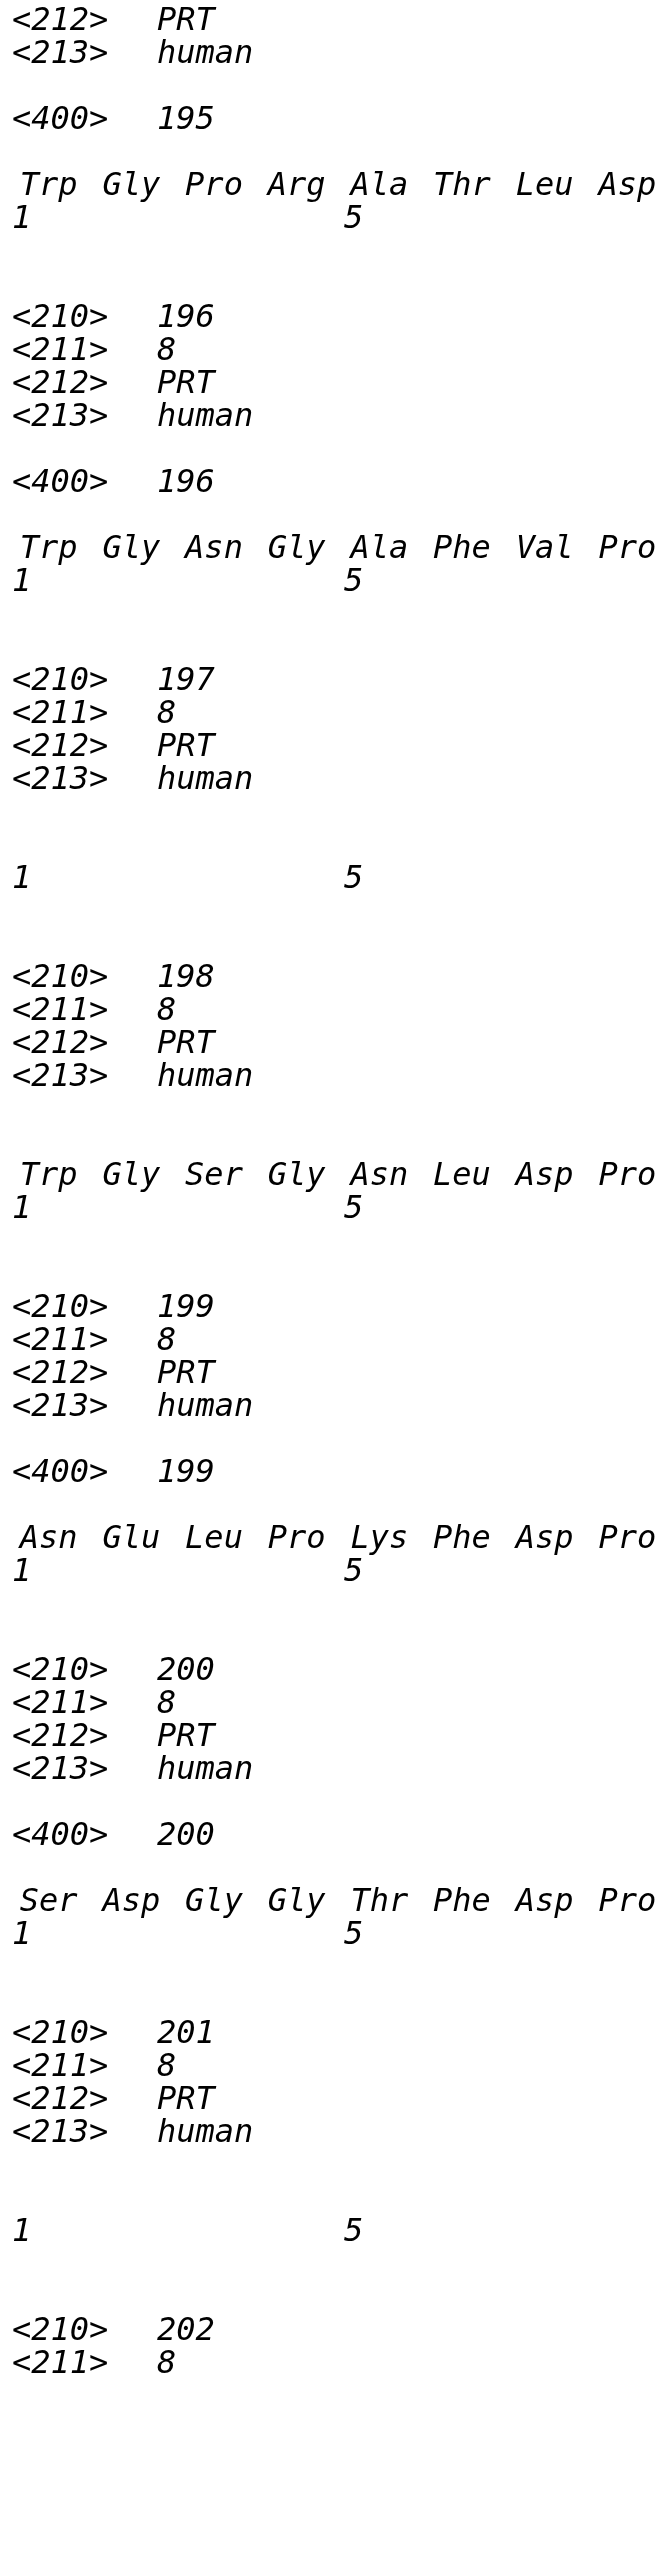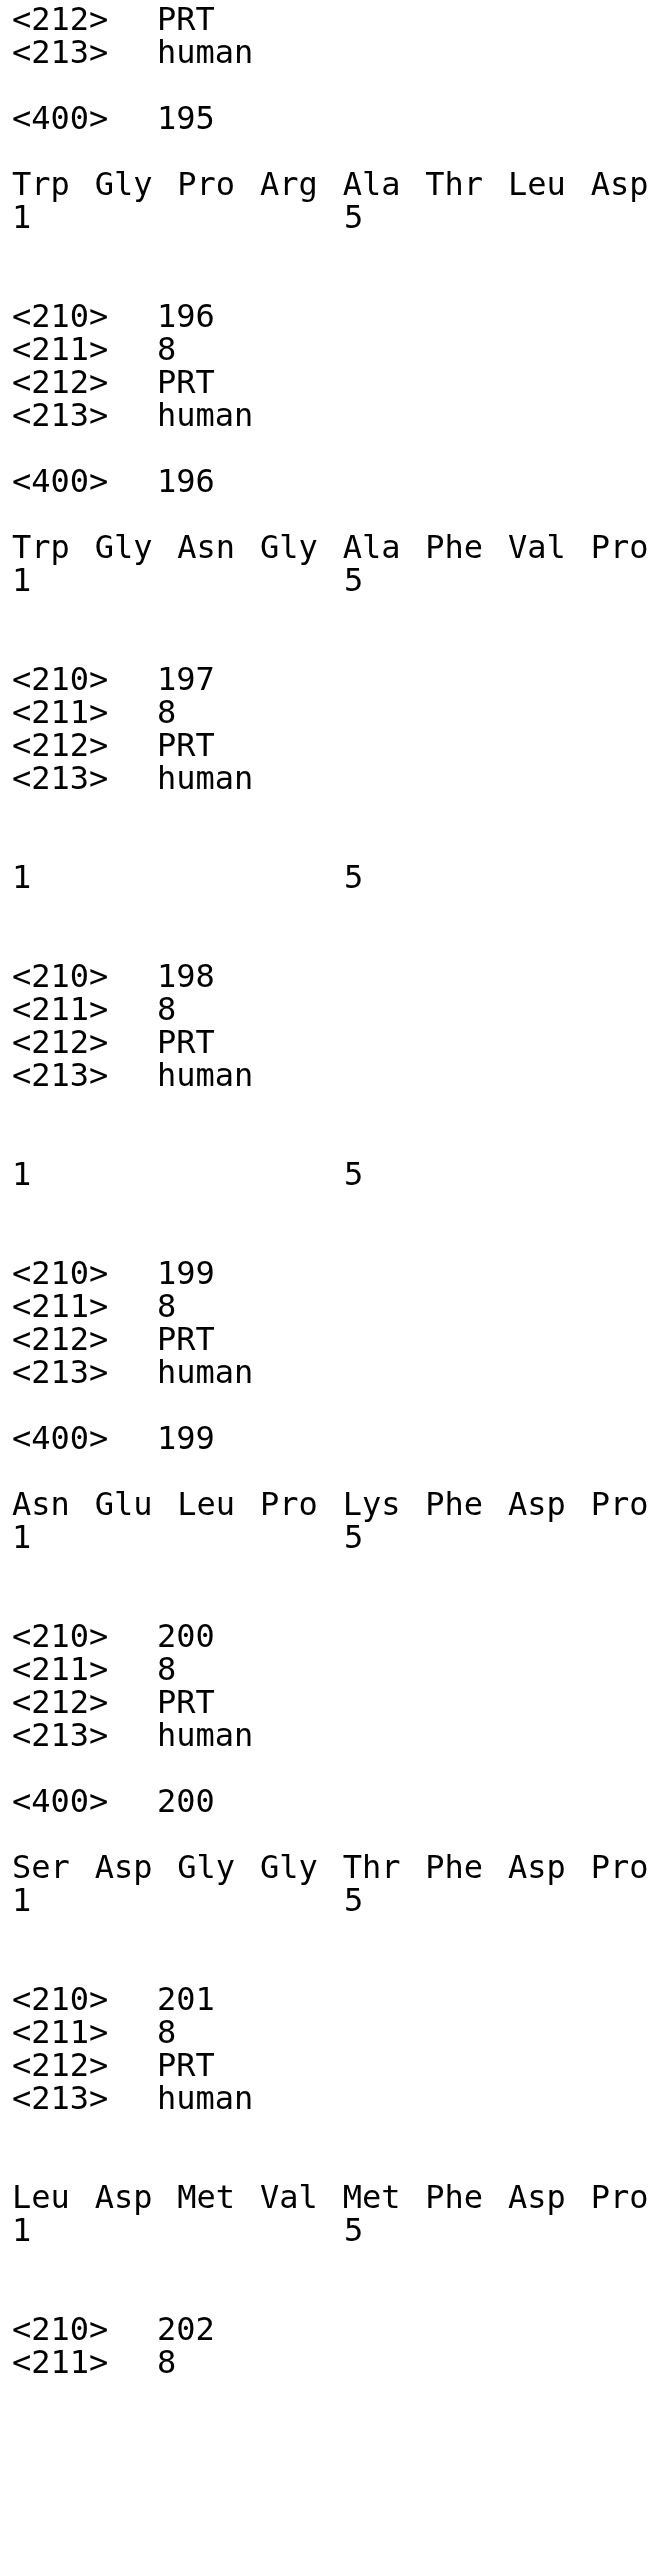--- a/index.html
+++ b/index.html
@@ -11,32 +11,34 @@
     position: relative;
     width: 664px;
     height: 2576px;
     background: #ffffff;
     color: #000000;
     font-family: "DejaVu Sans Mono", "Liberation Mono", monospace;
     font-size: 32px;
     box-sizing: border-box;
     padding: 2.8px 0 0 12px;
     overflow: hidden;
+    font-style: italic;
   }
   .line {
     height: 33px;
     line-height: 33px;
     white-space: pre;
   }
   .tagcell {
     display: inline-block;
     width: 145px;
   }
   .residues-line {
     word-spacing: 5.6px;
+    text-align: center;
   }
   .idx-first-cell {
     display: inline-block;
     width: 332px;
   }
 </style>
 </head>
 <body>
 
 <div class="page" id="listing-page">
@@ -68,20 +70,21 @@
     <div class="line"></div>
     <div class="line"><span class="idx-first-cell">1</span><span>5</span></div>
     <div class="line"></div>
     <div class="line"></div>
     <div class="line"><span class="tagcell">&lt;210&gt;</span><span>198</span></div>
     <div class="line"><span class="tagcell">&lt;211&gt;</span><span>8</span></div>
     <div class="line"><span class="tagcell">&lt;212&gt;</span><span>PRT</span></div>
     <div class="line"><span class="tagcell">&lt;213&gt;</span><span>human</span></div>
     <div class="line"></div>
     <div class="line"></div>
+    <div class="line residues-line"><span>Trp Gly Ser Gly Asn Leu Asp Pro</span></div>
     <div class="line"><span class="idx-first-cell">1</span><span>5</span></div>
     <div class="line"></div>
     <div class="line"></div>
     <div class="line"><span class="tagcell">&lt;210&gt;</span><span>199</span></div>
     <div class="line"><span class="tagcell">&lt;211&gt;</span><span>8</span></div>
     <div class="line"><span class="tagcell">&lt;212&gt;</span><span>PRT</span></div>
     <div class="line"><span class="tagcell">&lt;213&gt;</span><span>human</span></div>
     <div class="line"></div>
     <div class="line"><span class="tagcell">&lt;400&gt;</span><span>199</span></div>
     <div class="line"></div>
@@ -99,20 +102,19 @@
     <div class="line residues-line"><span>Ser Asp Gly Gly Thr Phe Asp Pro</span></div>
     <div class="line"><span class="idx-first-cell">1</span><span>5</span></div>
     <div class="line"></div>
     <div class="line"></div>
     <div class="line"><span class="tagcell">&lt;210&gt;</span><span>201</span></div>
     <div class="line"><span class="tagcell">&lt;211&gt;</span><span>8</span></div>
     <div class="line"><span class="tagcell">&lt;212&gt;</span><span>PRT</span></div>
     <div class="line"><span class="tagcell">&lt;213&gt;</span><span>human</span></div>
     <div class="line"></div>
     <div class="line"></div>
-    <div class="line residues-line"><span>Leu Asp Met Val Met Phe Asp Pro</span></div>
     <div class="line"><span class="idx-first-cell">1</span><span>5</span></div>
     <div class="line"></div>
     <div class="line"></div>
     <div class="line"><span class="tagcell">&lt;210&gt;</span><span>202</span></div>
     <div class="line"><span class="tagcell">&lt;211&gt;</span><span>8</span></div>
   </div>
 
 
 </body></html>

